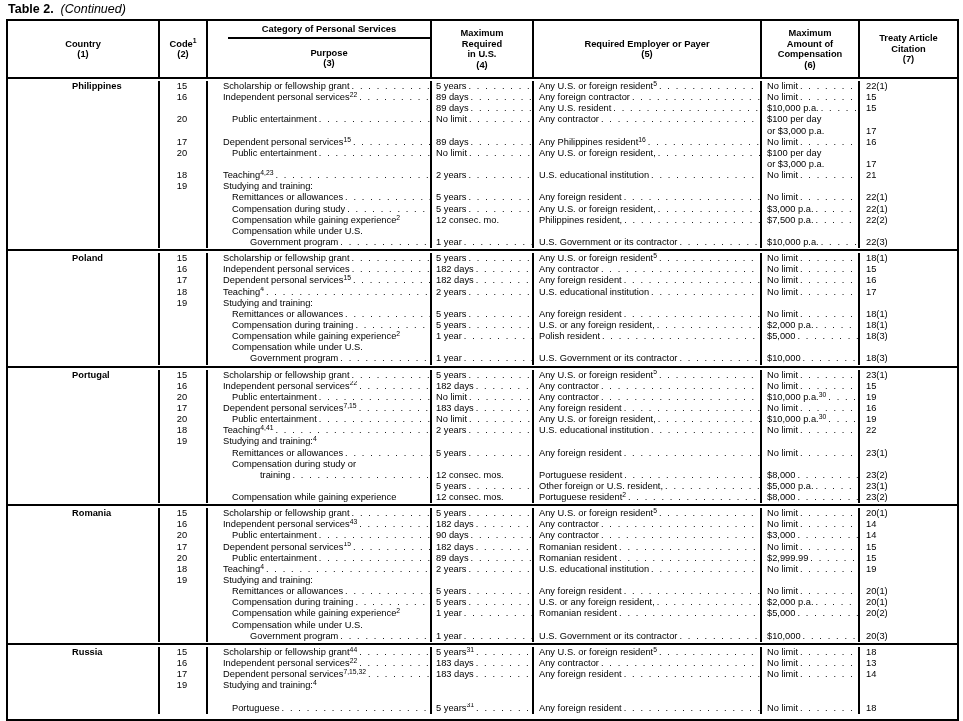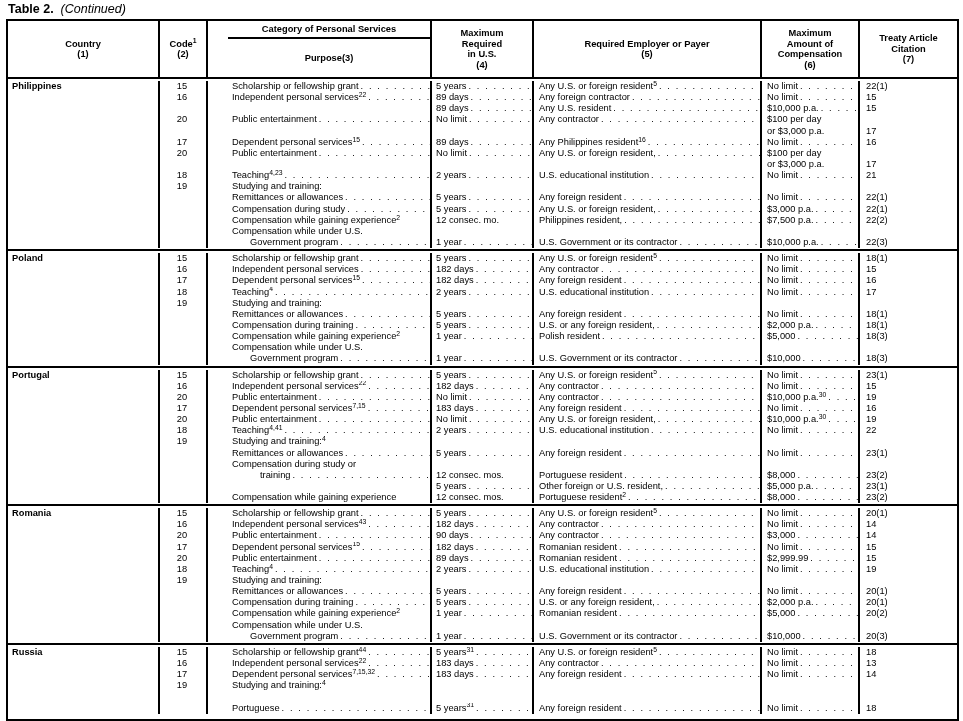--- a/index.html
+++ b/index.html
@@ -10,33 +10,33 @@
   .t-ital{font-style:italic;}
   .tbl{width:949px;border:2px solid #000;background:#fff;}
   .cols{display:grid;grid-template-columns:152px 48px 224px 102px 228px 98px 97px;}
   
   .hdr{height:56px;border-bottom:2px solid #000;}
   .hcell{border-right:2px solid #000;display:flex;flex-direction:column;justify-content:center;align-items:center;
          text-align:center;font-weight:bold;font-size:9.3px;line-height:10.5px;overflow:hidden;}
   .hcell:last-child{border-right:none;}
   .hcell.hp{justify-content:flex-start;padding:0;margin-left:20px;}
   .cat{width:100%;height:16px;border-bottom:2px solid #000;display:flex;align-items:center;justify-content:center;}
-  .pwrap{flex:1;width:100%;display:flex;flex-direction:row;justify-content:center;align-items:center;text-align:center;}
+  .pwrap{flex:1;width:100%;display:flex;flex-direction:column;justify-content:center;align-items:center;text-align:center;}
   
   .section{border-bottom:2px solid #000;padding-top:2px;padding-bottom:1px;}
   .section:last-child{border-bottom:none;padding-bottom:5px;}
   .row{height:11.15px;}
   .cell{border-right:2px solid #000;overflow:hidden;display:flex;align-items:flex-start;
         font-size:9.3px;line-height:11.15px;white-space:nowrap;}
   .cell:last-child{border-right:none;}
   .txt{white-space:pre;margin-right:2px;}
-  .c-country{padding-left:4px;}
+  .c-country{padding-left:20px;margin-left:44px;}
   .country-name{font-weight:bold;}
   .c-code{justify-content:center;}
-  .c-purpose{padding-left:24px;}
+  .c-purpose{padding-left:15px;}
   .c-presence{padding-left:4px;}
   .c-payer{padding-left:5px;}
   .c-comp{padding-left:5px;}
   .c-cite{padding-left:6px;}
   .dots{flex:1;overflow:hidden;}
   .dots::after{content:". . . . . . . . . . . . . . . . . . . . . . . . . . . . . . . . . . . . . . . . . . . . .";
                letter-spacing:1.6px;}
   sup{font-size:6.8px;line-height:0;vertical-align:baseline;position:relative;top:-3.2px;}
 </style>
 </head>

